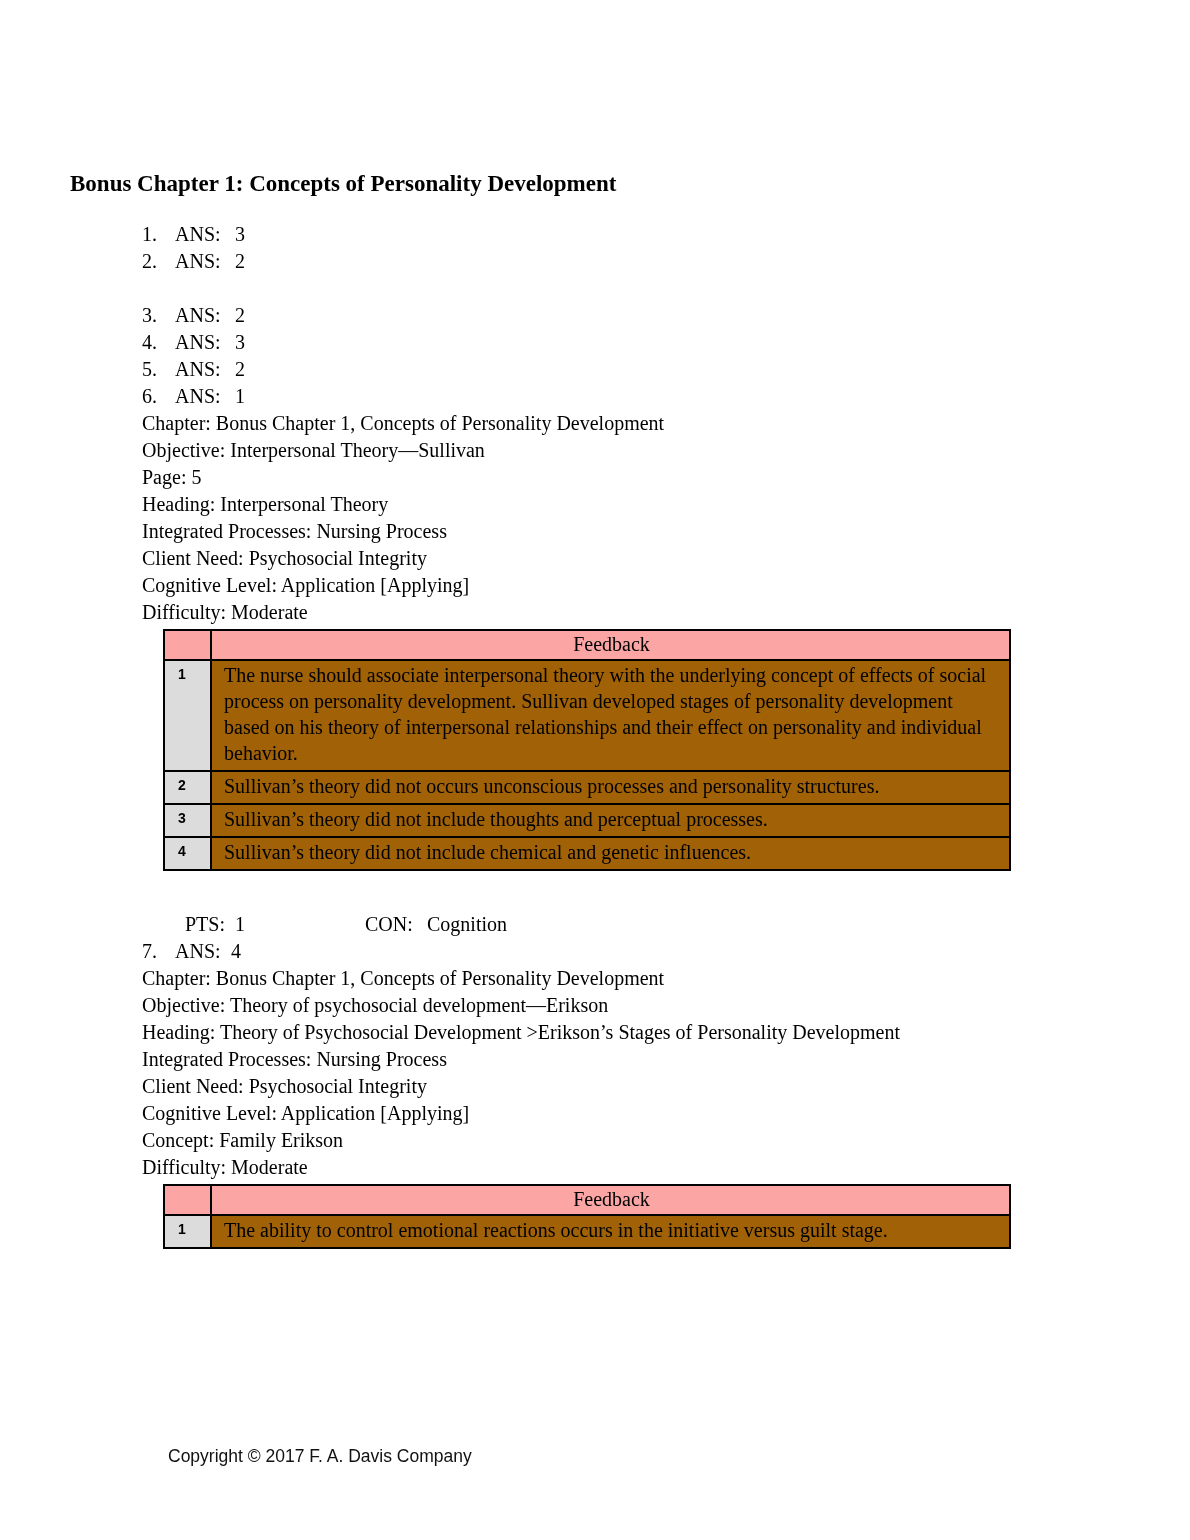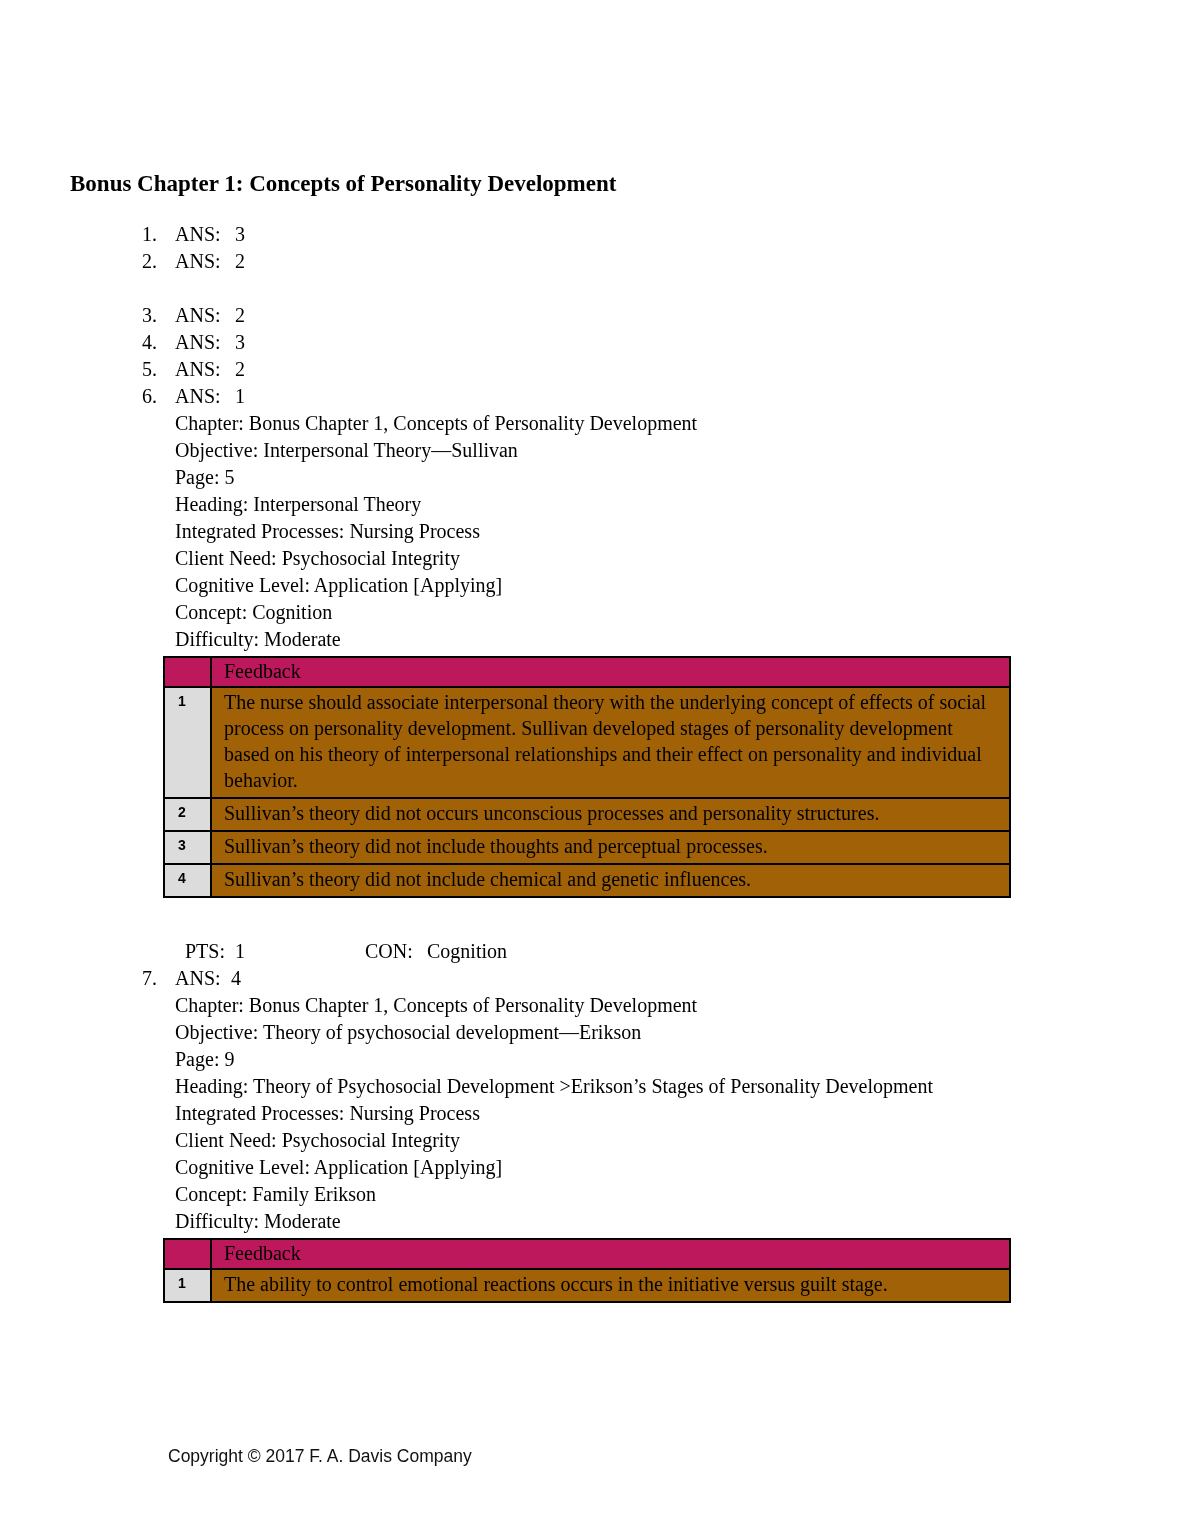--- a/index.html
+++ b/index.html
@@ -27,21 +27,21 @@
     font-size: 20px;
     font-weight: bold;
     line-height: 27px;
   }
   .answer-area { margin-top: 23px; margin-left: 72px; }
   .ans-row { display: flex; }
   .q-num { display: inline-block; width: 33px; flex: 0 0 33px; }
   .ans-label { display: inline-block; width: 60px; flex: 0 0 60px; }
   .ans-label.tight { width: 56px; flex-basis: 56px; }
   .spacer27 { height: 27px; }
-  .details { margin-left: 33px; }
+  .details { }
   .details div { white-space: nowrap; }
 
   table.fb-table {
     border-collapse: collapse;
     margin-left: 21px;
     width: 848px;
     table-layout: fixed;
   }
   table.fb-table td {
     border: 2px solid #000000;
@@ -49,21 +49,21 @@
   }
   td.fb-num {
     width: 47px;
     background: #dcdcdc;
     font-family: "Liberation Sans", sans-serif;
     font-weight: bold;
     font-size: 14px;
     line-height: 18px;
     padding: 4px 0 0 13px;
   }
-  tr.fb-header td { background: #be185d; }
+  tr.fb-header td { background: #fca5a5; text-align: center; }
   td.fb-head-cell {
     padding: 0 10px 2px 12px;
     line-height: 26px;
   }
   td.fb-text {
     background: #a16207;
     padding: 1px 14px 4px 12px;
     line-height: 26px;
   }
   .pts-row { margin: 40px 0 0 33px; display: flex; }
@@ -129,21 +129,20 @@
         <span>1</span>
       </div>
       <div class="details">
         <div>Chapter: Bonus Chapter 1, Concepts of Personality Development</div>
         <div>Objective: Interpersonal Theory—Sullivan</div>
         <div>Page: 5</div>
         <div>Heading: Interpersonal Theory</div>
         <div>Integrated Processes: Nursing Process</div>
         <div>Client Need: Psychosocial Integrity</div>
         <div>Cognitive Level: Application [Applying]</div>
-        <div>Concept: Cognition</div>
         <div>Difficulty: Moderate</div>
       </div>
       <div class="tbl-gap"></div>
       <table class="fb-table">
         <tbody>
             <tr class="fb-header">
           <td class="fb-num"></td>
           <td class="fb-head-cell">Feedback</td>
         </tr>
         <tr>
@@ -174,21 +173,20 @@
 
     <div>
       <div class="ans-row">
         <span class="q-num">7.</span>
         <span class="ans-label tight">ANS:</span>
         <span>4</span>
       </div>
       <div class="details">
         <div>Chapter: Bonus Chapter 1, Concepts of Personality Development</div>
         <div>Objective: Theory of psychosocial development—Erikson</div>
-        <div>Page: 9</div>
         <div>Heading: Theory of Psychosocial Development &gt;Erikson’s Stages of Personality Development</div>
         <div>Integrated Processes: Nursing Process</div>
         <div>Client Need: Psychosocial Integrity</div>
         <div>Cognitive Level: Application [Applying]</div>
         <div>Concept: Family Erikson</div>
         <div>Difficulty: Moderate</div>
       </div>
       <div class="tbl-gap"></div>
       <table class="fb-table">
         <tbody>

